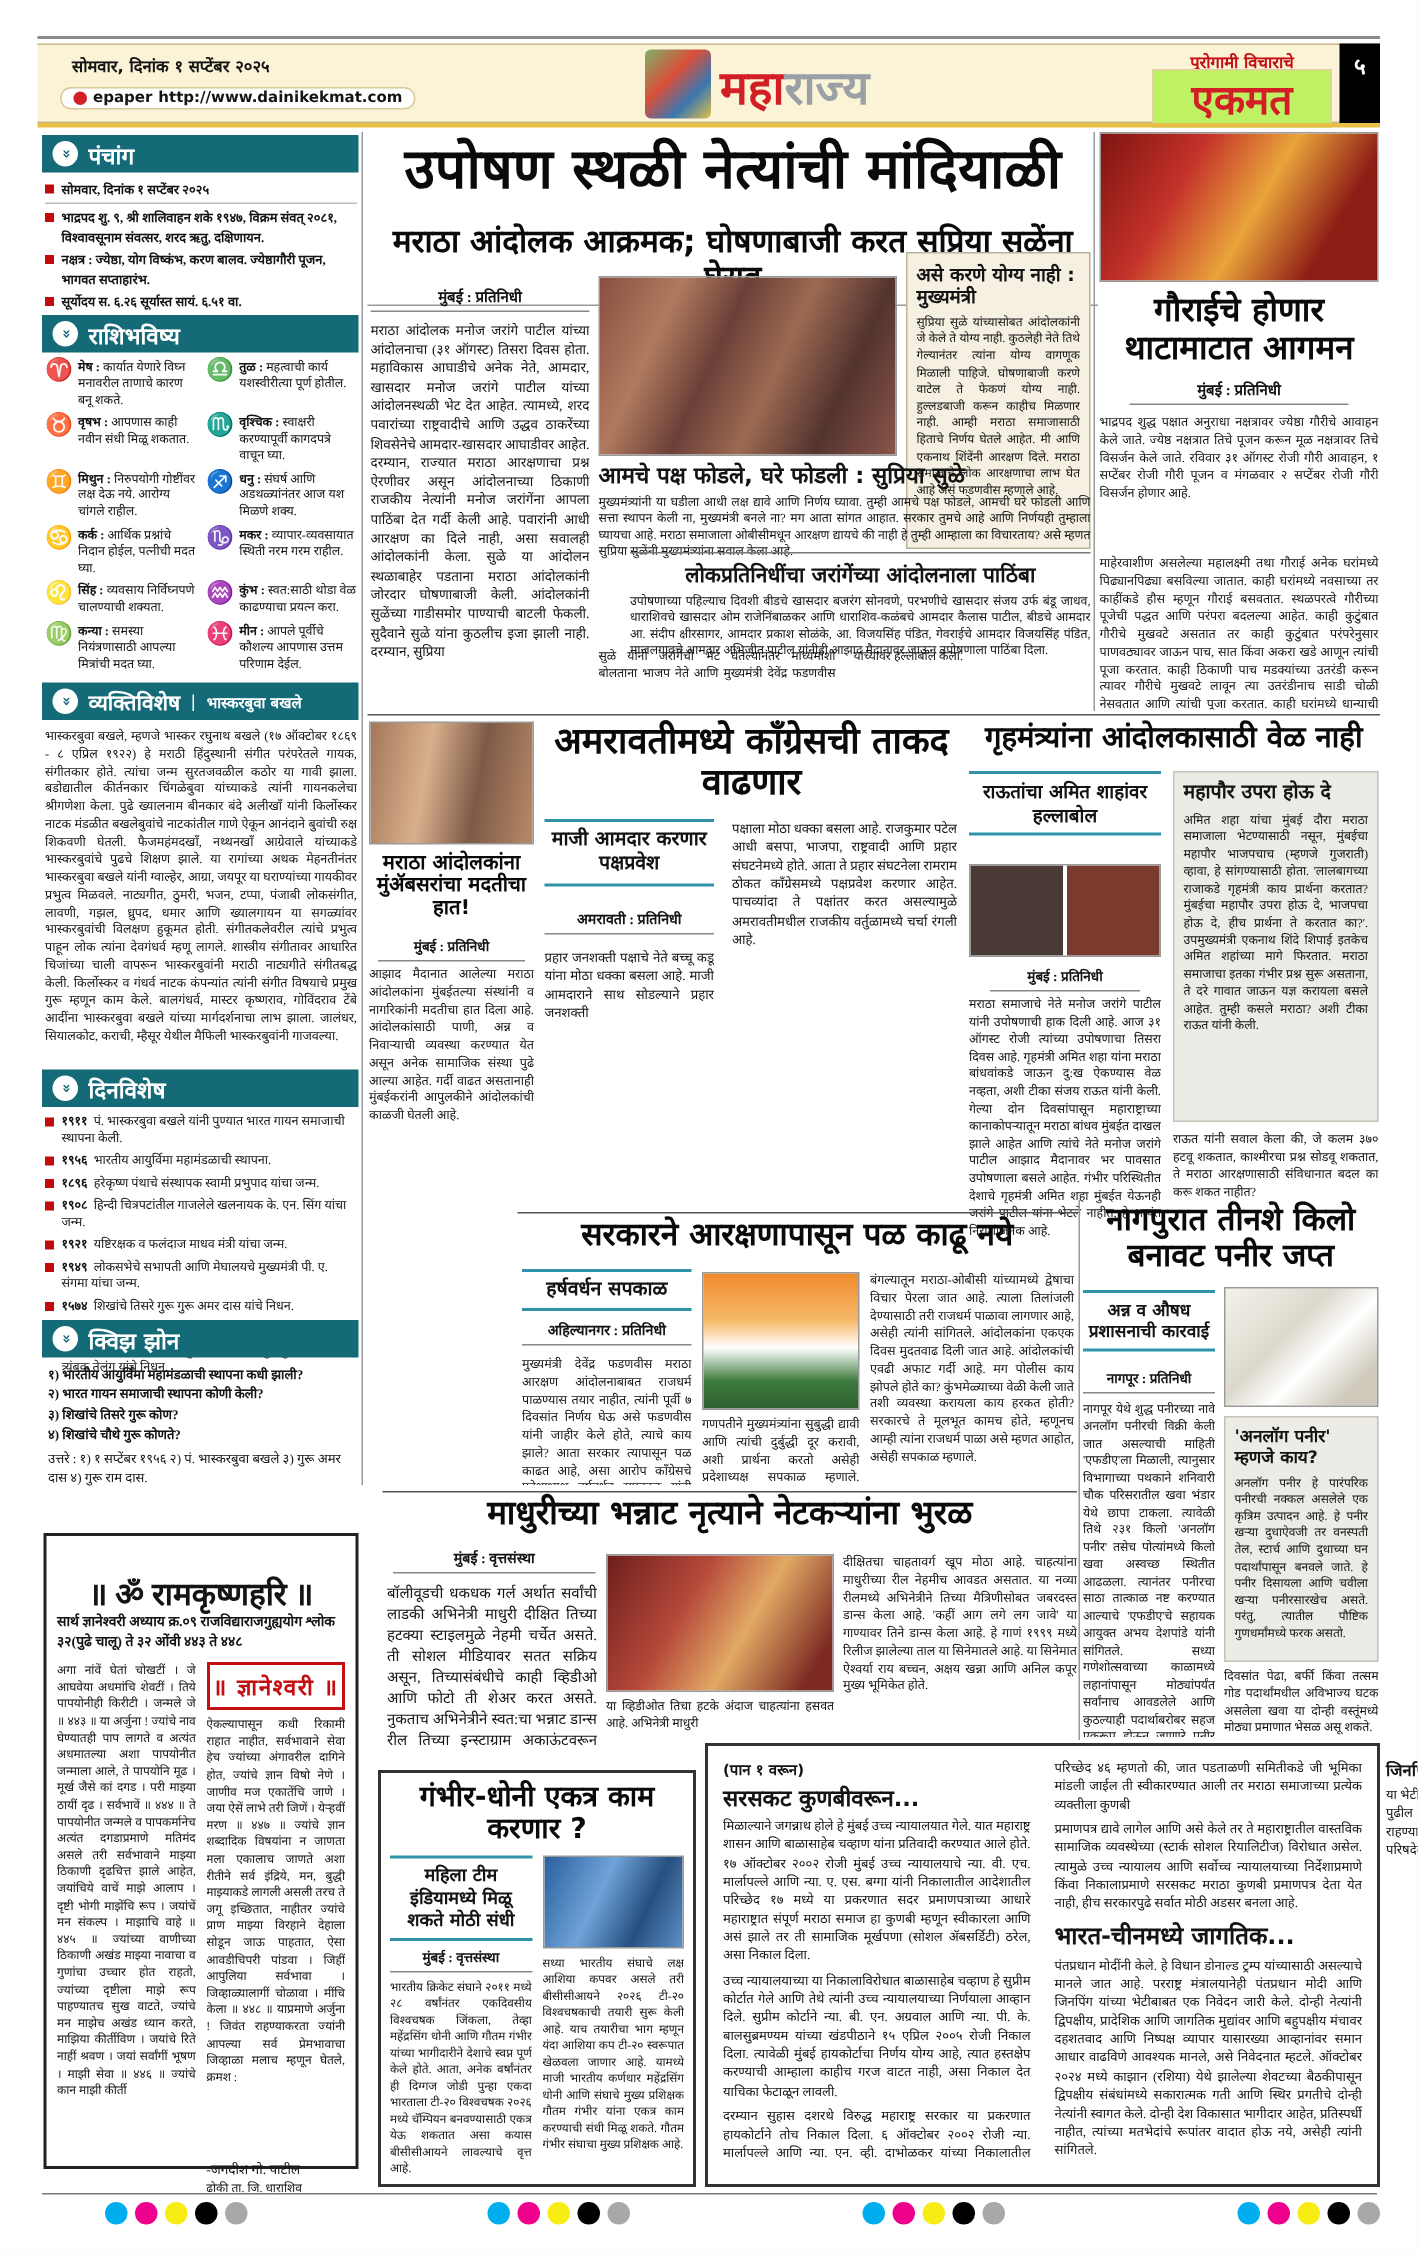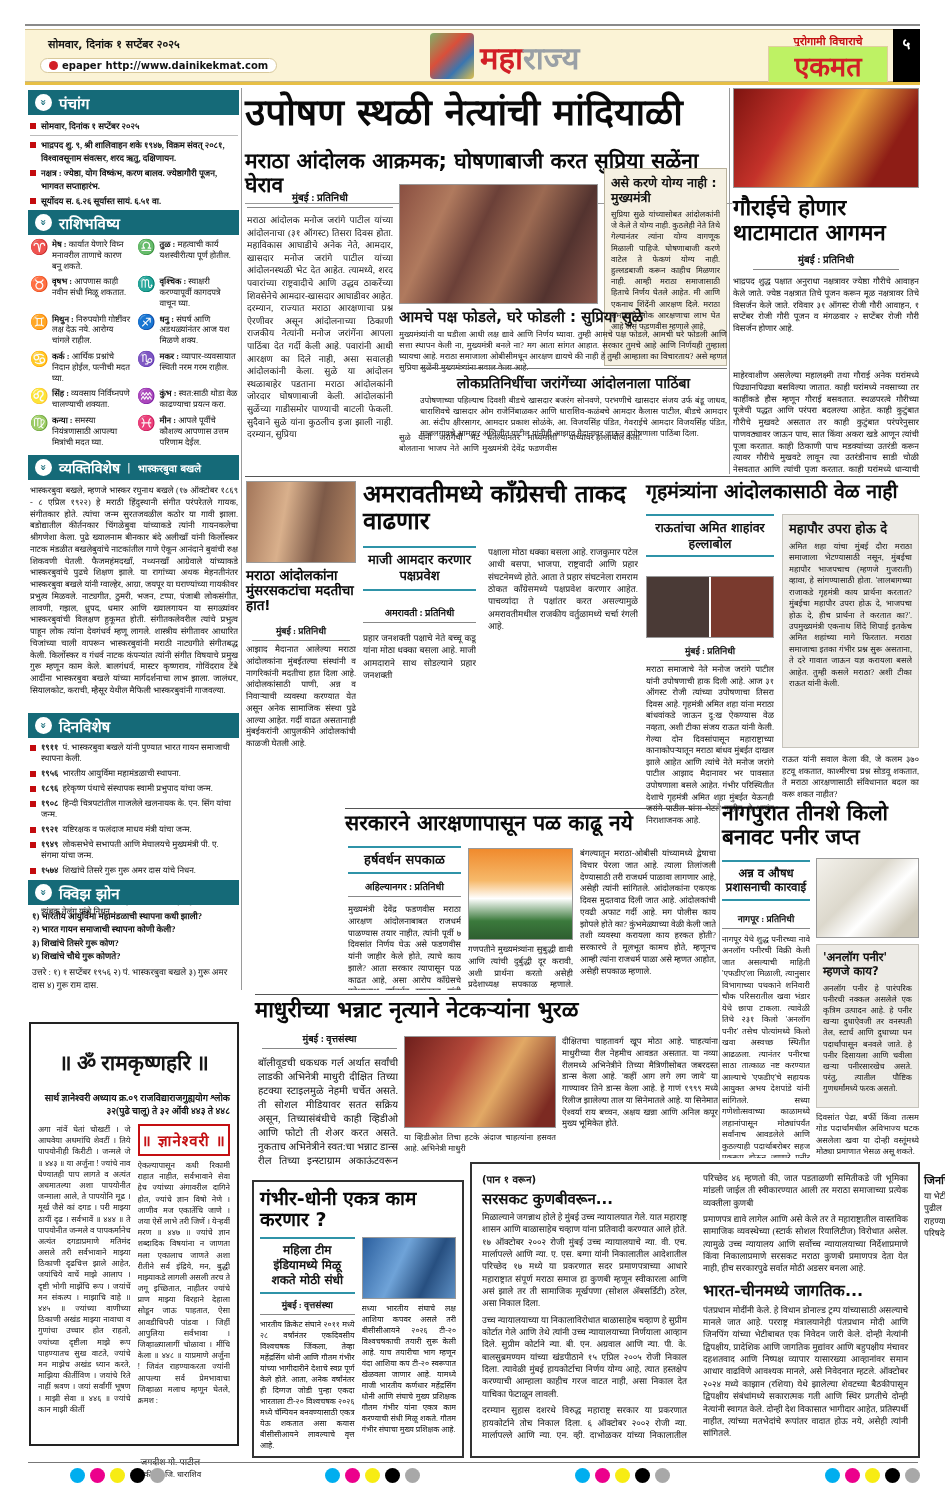--- a/index.html
+++ b/index.html
@@ -20,21 +20,21 @@
   .sq{min-width:6px;width:6px;height:6px;background:#c30b0e;display:inline-block;margin:3px 5px 0 0}
   .pi{display:flex;font:bold 8.6px "Liberation Serif",serif;line-height:1.45;margin-bottom:3px}
   .zgrid{display:grid;grid-template-columns:1fr 1fr;column-gap:7px;row-gap:5px}
   .zi{display:flex;gap:5px;font-size:8.3px;line-height:1.3}
   .zic{font-size:15px;line-height:1;min-width:17px;color:#111}
   .zn{font-weight:bold}
   .bt{font-size:8.8px;line-height:1.4;text-align:justify}
   .di{display:flex;font-size:8.4px;line-height:1.35;margin-bottom:3.5px}
   .dy{font-weight:bold;margin-right:4px}
   
-  .hd{font-family:"DejaVu Sans","Liberation Sans",sans-serif;font-weight:bold;color:#0a0a0a;text-align:left;line-height:1.12}
+  .hd{font-family:"DejaVu Sans","Liberation Sans",sans-serif;font-weight:bold;color:#0a0a0a;text-align:center;line-height:1.12}
   .bl{font-weight:bold;font-size:10px;text-align:center;border-bottom:1px solid #888;padding-bottom:3px}
   .kk{font:bold 13px "DejaVu Sans",sans-serif;text-align:center;border-top:2px solid #2f93a8;border-bottom:2px solid #2f93a8;padding:4px 2px;line-height:1.25}
   .bx{background:#f5f0e2;border:1px solid #b9b29c;padding:6px}
   .bxg{background:#edebe6;border:1px solid #c5c2ba;padding:6px}
   .bxh{font:bold 13px "DejaVu Sans",sans-serif;line-height:1.2;margin-bottom:4px}
   .vr{width:1px;background:#9a9a9a}
   .hr{height:1px;background:#555}
   
   .ph{border:1px solid #999}
   .ph-crowd{background:linear-gradient(115deg,#8a4f41 0%,#b07a5e 22%,#6b4038 40%,#9c6a52 58%,#53332f 78%,#8a564a 100%)}
@@ -214,21 +214,21 @@
 <div class="a" style="left:32px;top:910px;width:206px;font-size:8.7px;line-height:1.55;font-weight:bold">
   <div>१) भारतीय आयुर्विमा महामंडळाची स्थापना कधी झाली?</div>
   <div>२) भारत गायन समाजाची स्थापना कोणी केली?</div>
   <div>३) शिखांचे तिसरे गुरू कोण?</div>
   <div>४) शिखांचे चौथे गुरू कोणते?</div>
   <div style="font-weight:normal;margin-top:2px">उत्तरे : १) १ सप्टेंबर १९५६ २) पं. भास्करबुवा बखले ३) गुरू अमर दास ४) गुरू राम दास.</div>
 </div>
 
 <div class="a" style="left:29px;top:1022px;width:210px;height:424px;border:2px solid #222;padding:24px 7px">
   <div style="font:bold 21px 'Liberation Serif',serif;text-align:center">॥ ॐ रामकृष्णहरि ॥</div>
-  <div style="font:bold 9.3px 'Liberation Serif',serif;text-align:right;margin:16px 0 6px;line-height:1.4">सार्थ ज्ञानेश्वरी अध्याय क्र.०९ राजविद्याराजगुह्ययोग श्लोक ३२(पुढे चालू) ते ३२ ओंवी ४४३ ते ४४८</div>
+  <div style="font:bold 9.3px 'Liberation Serif',serif;text-align:left;margin:0 0 6px;line-height:1.4">सार्थ ज्ञानेश्वरी अध्याय क्र.०९ राजविद्याराजगुह्ययोग श्लोक ३२(पुढे चालू) ते ३२ ओंवी ४४३ ते ४४८</div>
   <div style="display:flex;gap:7px">
     <div class="bt" style="width:50%;font-size:8px;height:360px;overflow:hidden">अगा नांवें घेतां चोखटीं । जे आघवेया अधमांचि शेवटीं । तिये पापयोनीही किरीटी । जन्मले जे ॥ ४४३ ॥ या अर्जुना ! ज्यांचे नाव घेण्यातही पाप लागते व अत्यंत अधमातल्या अशा पापयोनीत जन्माला आले, ते पापयोनि मूढ । मूर्ख जैसे कां दगड । परी माझ्या ठायीं दृढ । सर्वभावें ॥ ४४४ ॥ ते पापयोनीत जन्मले व पापकर्मानेच अत्यंत दगडाप्रमाणे मतिमंद असले तरी सर्वभावाने माझ्या ठिकाणी दृढचित्त झाले आहेत, जयांचिये वाचें माझे आलाप । दृष्टी भोगी माझेंचि रूप । जयांचें मन संकल्प । माझाचि वाहे ॥ ४४५ ॥ ज्यांच्या वाणीच्या ठिकाणी अखंड माझ्या नावाचा व गुणांचा उच्चार होत राहतो, ज्यांच्या दृष्टीला माझे रूप पाहण्यातच सुख वाटते, ज्यांचे मन माझेच अखंड ध्यान करते, माझिया कीर्तीविण । जयांचे रिते नाहीं श्रवण । जयां सर्वांगीं भूषण । माझी सेवा ॥ ४४६ ॥ ज्यांचे कान माझी कीर्ती</div>
     <div style="width:50%">
       <div class="dnlogo">॥ ज्ञानेश्वरी ॥</div>
       <div class="bt" style="font-size:8px;height:295px;overflow:hidden;margin-top:4px">ऐकल्यापासून कधी रिकामी राहात नाहीत, सर्वभावाने सेवा हेच ज्यांच्या अंगावरील दागिने होत, ज्यांचे ज्ञान विषो नेणे । जाणीव मज एकातेंचि जाणे । जया ऐसें लाभे तरी जिणें । येर्‍हवीं मरण ॥ ४४७ ॥ ज्यांचे ज्ञान शब्दादिक विषयांना न जाणता मला एकालाच जाणते अशा रीतीने सर्व इंद्रिये, मन, बुद्धी माझ्याकडे लागली असली तरच ते जगू इच्छितात, नाहीतर ज्यांचे प्राण माझ्या विरहाने देहाला सोडून जाऊ पाहतात, ऐसा आवडीचिपरी पांडवा । जिहीं आपुलिया सर्वभावा । जिव्हाळ्यालागीं चोळावा । मींचि केला ॥ ४४८ ॥ याप्रमाणे अर्जुना ! जिवंत राहण्याकरता ज्यांनी आपल्या सर्व प्रेमभावाचा जिव्हाळा मलाच म्हणून घेतले, क्रमश :</div>
       <div class="sig">-जगदीश गो. पाटील</div>
       <div style="font-size:8px">ढोकी ता. जि. धाराशिव</div>
     </div>
   </div>
 </div>
@@ -260,21 +260,21 @@
 <div class="a vr" style="left:729px;top:88px;height:386px"></div>
 <div class="a ph ph-gauri" style="left:733px;top:88px;width:186px;height:100px"></div>
 <div class="a hd" style="left:733px;top:196px;width:186px;font-size:22px">गौराईचे होणार थाटामाटात आगमन</div>
 <div class="a bl" style="left:753px;top:252px;width:146px">मुंबई : प्रतिनिधी</div>
 <div class="a bt" style="left:733px;top:276px;width:186px;height:92px;overflow:hidden;font-size:8.4px">भाद्रपद शुद्ध पक्षात अनुराधा नक्षत्रावर ज्येष्ठा गौरीचे आवाहन केले जाते. ज्येष्ठ नक्षत्रात तिचे पूजन करून मूळ नक्षत्रावर तिचे विसर्जन केले जाते. रविवार ३१ ऑगस्ट रोजी गौरी आवाहन, १ सप्टेंबर रोजी गौरी पूजन व मंगळवार २ सप्टेंबर रोजी गौरी विसर्जन होणार आहे.</div>
 <div class="a bt" style="left:733px;top:370px;width:186px;height:103px;overflow:hidden;font-size:8.4px">माहेरवाशीण असलेल्या महालक्ष्मी तथा गौराई अनेक घरांमध्ये पिढ्यानपिढ्या बसविल्या जातात. काही घरांमध्ये नवसाच्या तर काहींकडे हौस म्हणून गौराई बसवतात. स्थळपरत्वे गौरीच्या पूजेची पद्धत आणि परंपरा बदलल्या आहेत. काही कुटुंबात गौरीचे मुखवटे असतात तर काही कुटुंबात परंपरेनुसार पाणवठ्यावर जाऊन पाच, सात किंवा अकरा खडे आणून त्यांची पूजा करतात. काही ठिकाणी पाच मडक्यांच्या उतरंडी करून त्यावर गौरीचे मुखवटे लावून त्या उतरंडीनाच साडी चोळी नेसवतात आणि त्यांची पूजा करतात. काही घरांमध्ये धान्याची रास म्हणजेच गहू, तांदूळ, ज्वारी, हरभरा, डाळ आदींपैकी एक दोन धान्याचे ढीग करून त्यावर मुखवटे ठेवून त्यांची पूजा केली जाते.</div>
 
 <div class="a hr" style="left:245px;top:476px;width:675px"></div>
 
 <div class="a ph ph-crowd2" style="left:246px;top:481px;width:110px;height:82px"></div>
-<div class="a hd" style="left:246px;top:568px;width:110px;font-size:13.5px">मराठा आंदोलकांना मुंसरसकटांचा मदतीचा हात!</div>
+<div class="a hd" style="left:246px;top:568px;width:110px;font-size:13.5px">मराठा आंदोलकांना मुंॲबसरांचा मदतीचा हात!</div>
 <div class="a bl" style="left:252px;top:624px;width:98px;font-size:9px">मुंबई : प्रतिनिधी</div>
 <div class="a bt" style="left:246px;top:644px;width:110px;height:346px;overflow:hidden;font-size:8.4px">आझाद मैदानात आलेल्या मराठा आंदोलकांना मुंबईतल्या संस्थांनी व नागरिकांनी मदतीचा हात दिला आहे. आंदोलकांसाठी पाणी, अन्न व निवाऱ्याची व्यवस्था करण्यात येत असून अनेक सामाजिक संस्था पुढे आल्या आहेत. गर्दी वाढत असतानाही मुंबईकरांनी आपुलकीने आंदोलकांची काळजी घेतली आहे.</div>
 
 <div class="a hd" style="left:363px;top:481px;width:276px;font-size:24px">अमरावतीमध्ये काँग्रेसची ताकद वाढणार</div>
 <div class="a kk" style="left:363px;top:546px;width:113px">माजी आमदार करणार पक्षप्रवेश</div>
 <div class="a bl" style="left:363px;top:606px;width:113px;font-size:9.5px">अमरावती : प्रतिनिधी</div>
 <div class="a bt" style="left:363px;top:632px;width:113px;height:172px;overflow:hidden">प्रहार जनशक्ती पक्षाचे नेते बच्चू कडू यांना मोठा धक्का बसला आहे. माजी आमदाराने साथ सोडल्याने प्रहार जनशक्ती</div>
 <div class="a bt" style="left:488px;top:546px;width:150px;height:258px;overflow:hidden">पक्षाला मोठा धक्का बसला आहे. राजकुमार पटेल आधी बसपा, भाजपा, राष्ट्रवादी आणि प्रहार संघटनेमध्ये होते. आता ते प्रहार संघटनेला रामराम ठोकत काँग्रेसमध्ये पक्षप्रवेश करणार आहेत. पाचव्यांदा ते पक्षांतर करत असल्यामुळे अमरावतीमधील राजकीय वर्तुळामध्ये चर्चा रंगली आहे.</div>
 
 <div class="a hd" style="left:646px;top:481px;width:273px;font-size:19.5px">गृहमंत्र्यांना आंदोलकासाठी वेळ नाही</div>

